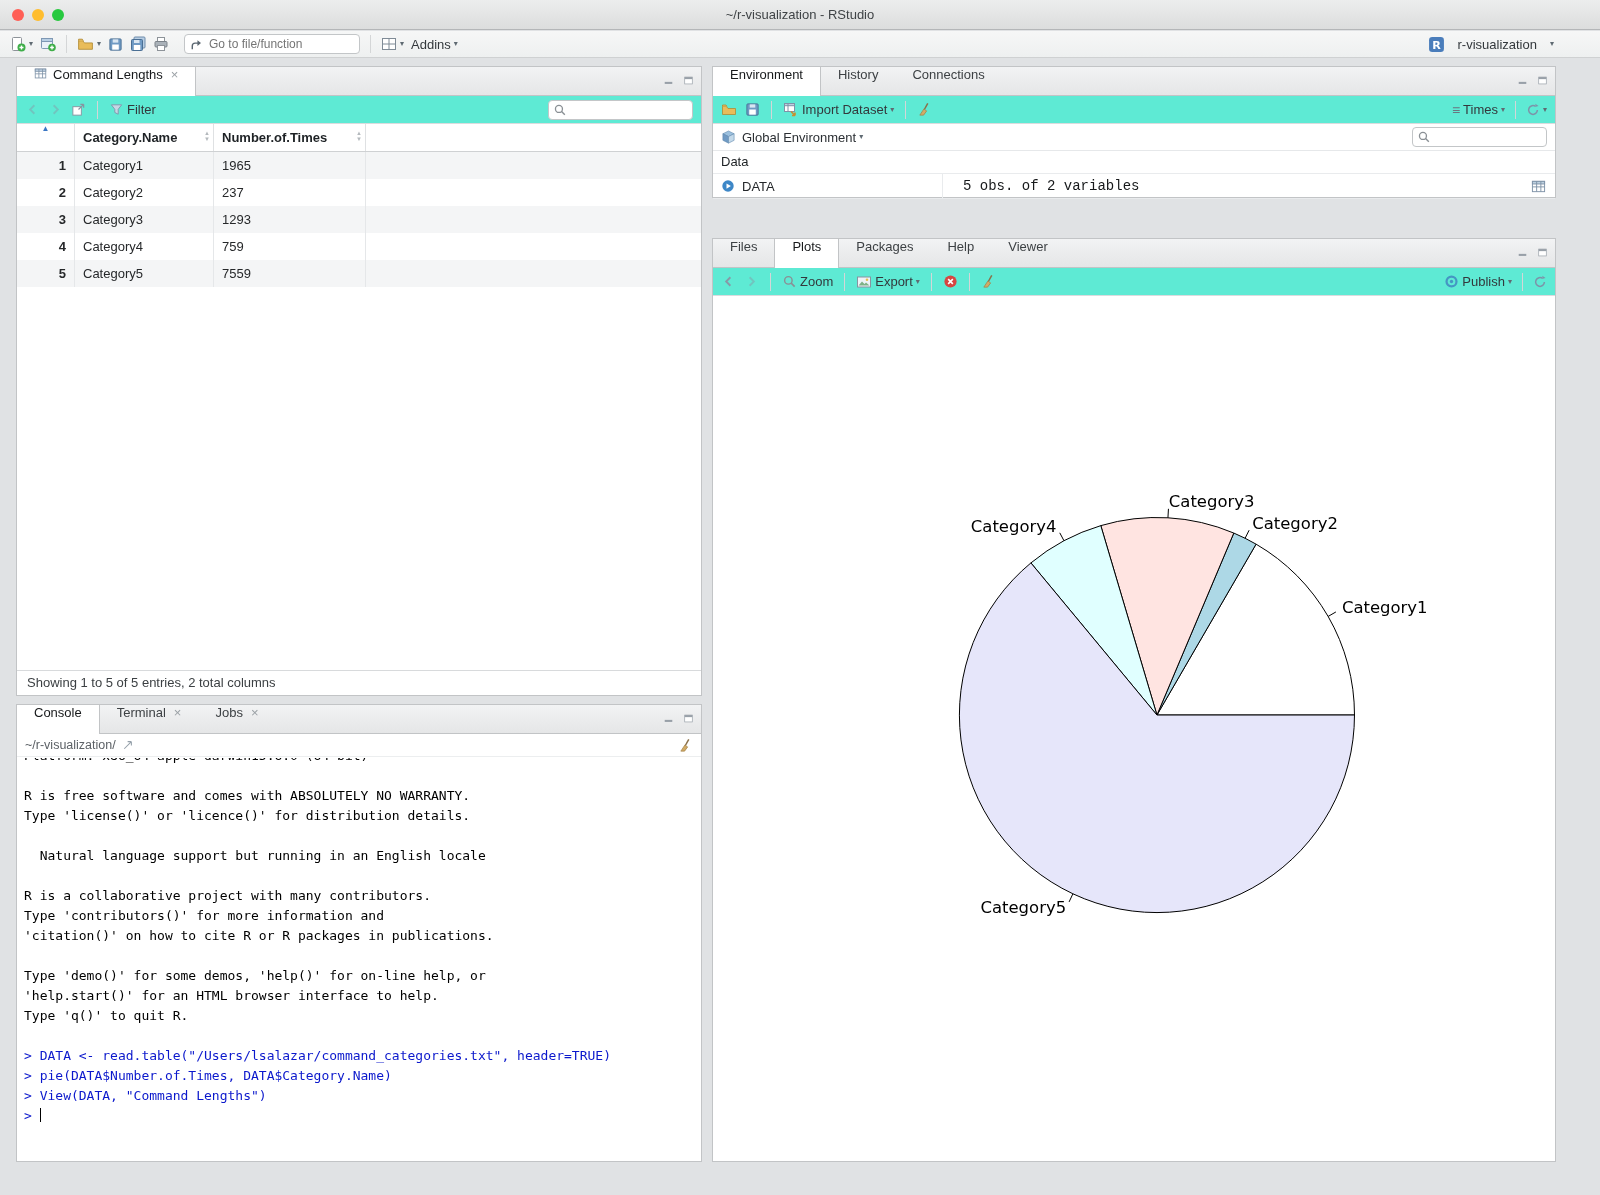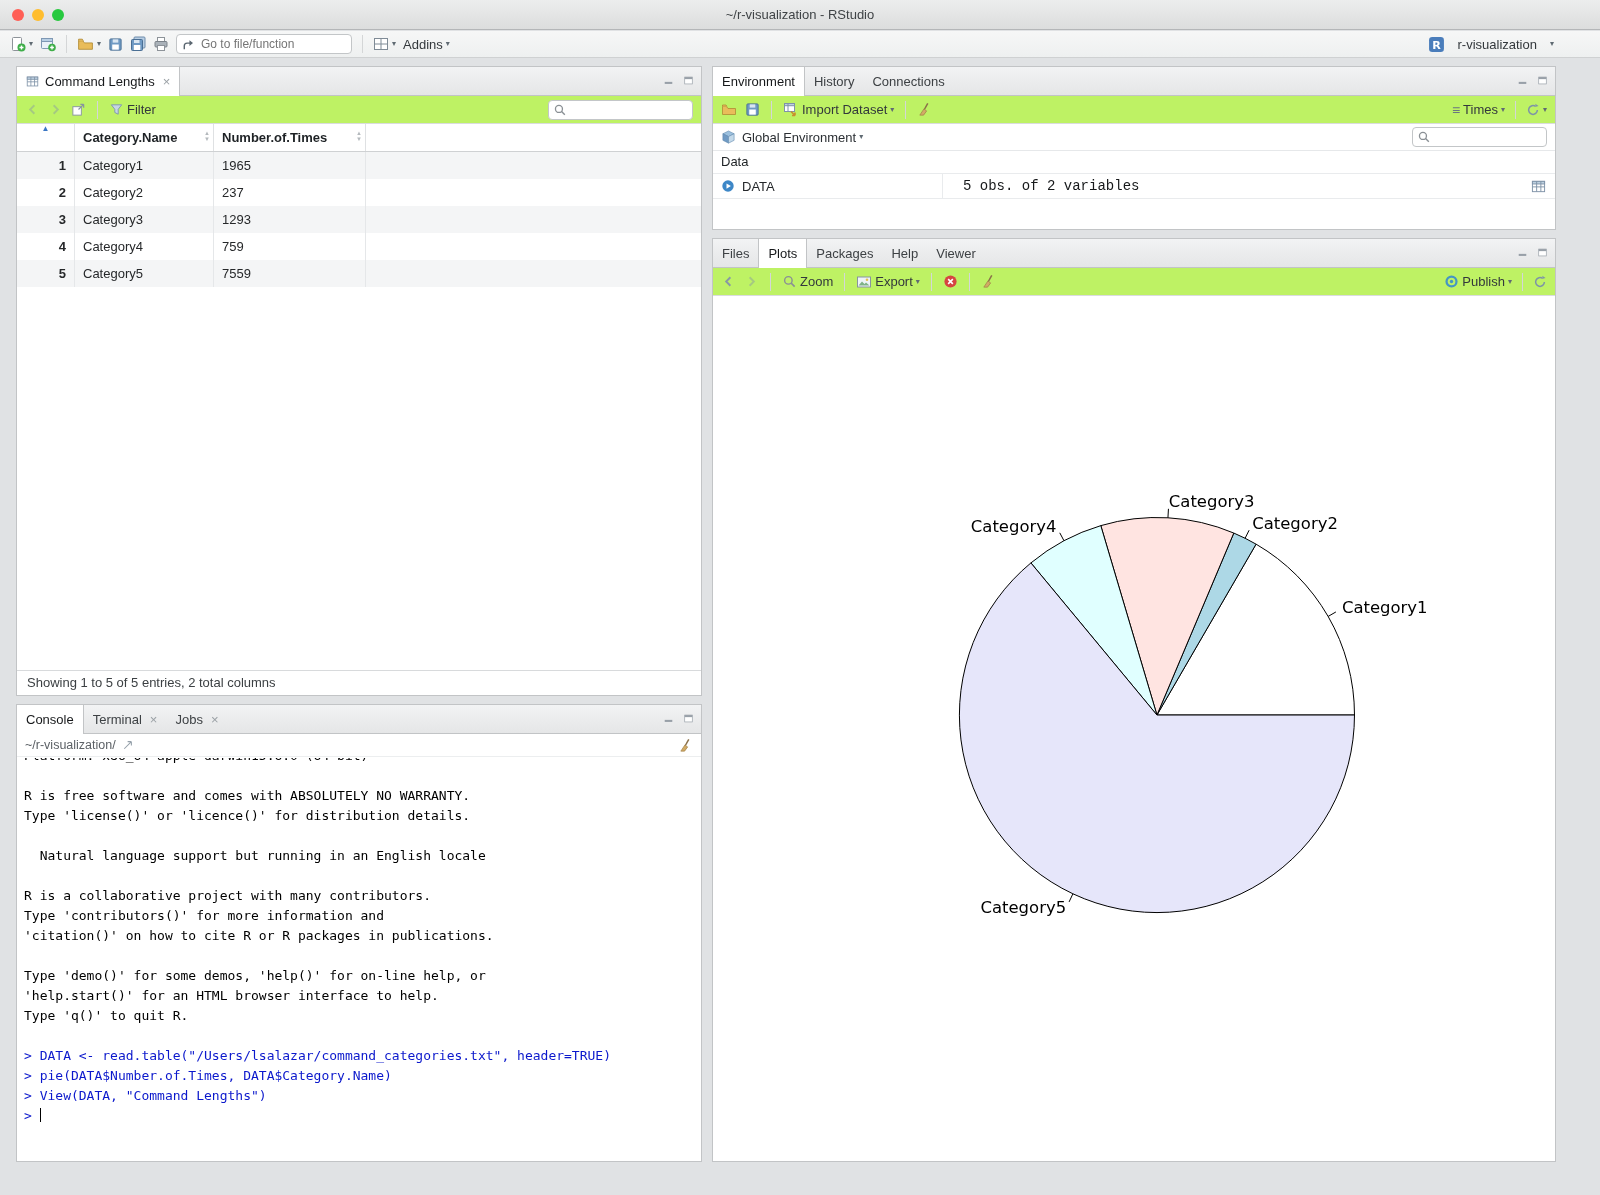--- a/index.html
+++ b/index.html
@@ -13,40 +13,40 @@
 .light{width:12px;height:12px;border-radius:50%}
 .red{background:#ff5f56}.yellow{background:#ffbd2e}.green{background:#27c93f}
 #window-title{font-size:13px;color:#3f4346}
 
 
 #main-toolbar{position:absolute;top:31px;left:0;width:100%;height:27px;background:linear-gradient(#f6f7f7,#eef0f0);border-bottom:1px solid #cfd1d2;display:flex;align-items:center;padding:0 10px;gap:7px}
 .tsep{width:1px;height:18px;background:#d4d6d7;margin:0 3px}
 .caret{font-size:8px;color:#5f6a72;line-height:1}
 .tbtn{display:flex;align-items:center;gap:3px}
 .tlabel{font-size:13px;color:#33383c}
-#goto-box{position:relative;}
+#goto-box{position:relative;margin-left:8px}
 #goto-box input{width:176px;height:20px;border:1px solid #c3c6c8;border-radius:4px;background:#fff;font-size:12px;color:#444;padding:0 6px 0 24px;outline:none}
 .boxic{position:absolute;left:5px;top:3px}
 #project-btn{position:absolute;right:46px;display:flex;align-items:center;gap:13px;font-size:13px;color:#33383c}
 
 
 .pane{position:absolute;background:#fff;border:1px solid #c2c4c6}
 #pane-data{left:16px;top:66px;width:686px;height:630px}
 #pane-console{left:16px;top:704px;width:686px;height:458px}
-#pane-env{left:712px;top:66px;width:844px;height:164px}
+#pane-env{left:712px;top:66px;width:844px;height:132px}
 #pane-plots{left:712px;top:238px;width:844px;height:924px}
 
 .tabbar{position:relative;height:29px;background:linear-gradient(#f2f3f4,#e5e6e7);border-bottom:1px solid #c2c4c6;display:flex;align-items:stretch}
-.tab{position:relative;display:flex;align-items:center;gap:6px;padding:0 9px;font-size:13px;color:#3d4144}
+.tab{position:relative;display:flex;gap:6px;padding:0 17px;font-size:13px;color:#3d4144}
 .tab.active{background:#fff;border-left:1px solid #c2c4c6;border-right:1px solid #c2c4c6;margin-bottom:-1px;color:#17191b}
 .tab.active:first-child{border-left:none}
 .tab-close{color:#9aa0a5;font-size:13px;margin-left:2px}
 .winbtns{position:absolute;right:7px;top:8px;display:flex;gap:9px}
 
-.ptoolbar{position:relative;height:28px;border-bottom:1px solid #dadcde;display:flex;align-items:center;padding:0 8px;gap:8px;background:#bef264}
+.ptoolbar{position:relative;height:28px;border-bottom:1px solid #dadcde;display:flex;align-items:center;padding:0 8px;gap:8px;background:#5eead4}
 .ptoolbar .tlabel{font-size:13px}
 .dim{opacity:.45}
 .searchbox{position:relative}
 .searchbox input{height:20px;border:1px solid #c3c6c8;border-radius:4px;background:#fff;font-size:12px;padding:0 6px 0 24px;outline:none}
 .right-group{margin-left:auto;display:flex;align-items:center;gap:7px}
 
 
 #dv-header{display:flex;height:28px;border-bottom:1px solid #cfd1d3;font-weight:bold;font-size:13px;color:#1e2225;background:#fff}
 .hc{position:relative;display:flex;align-items:center;border-right:1px solid #dfe1e3;padding-left:8px}
 .hc .sorts{position:absolute;right:3px;top:6px;display:flex;flex-direction:column;line-height:6px;text-align:center}

